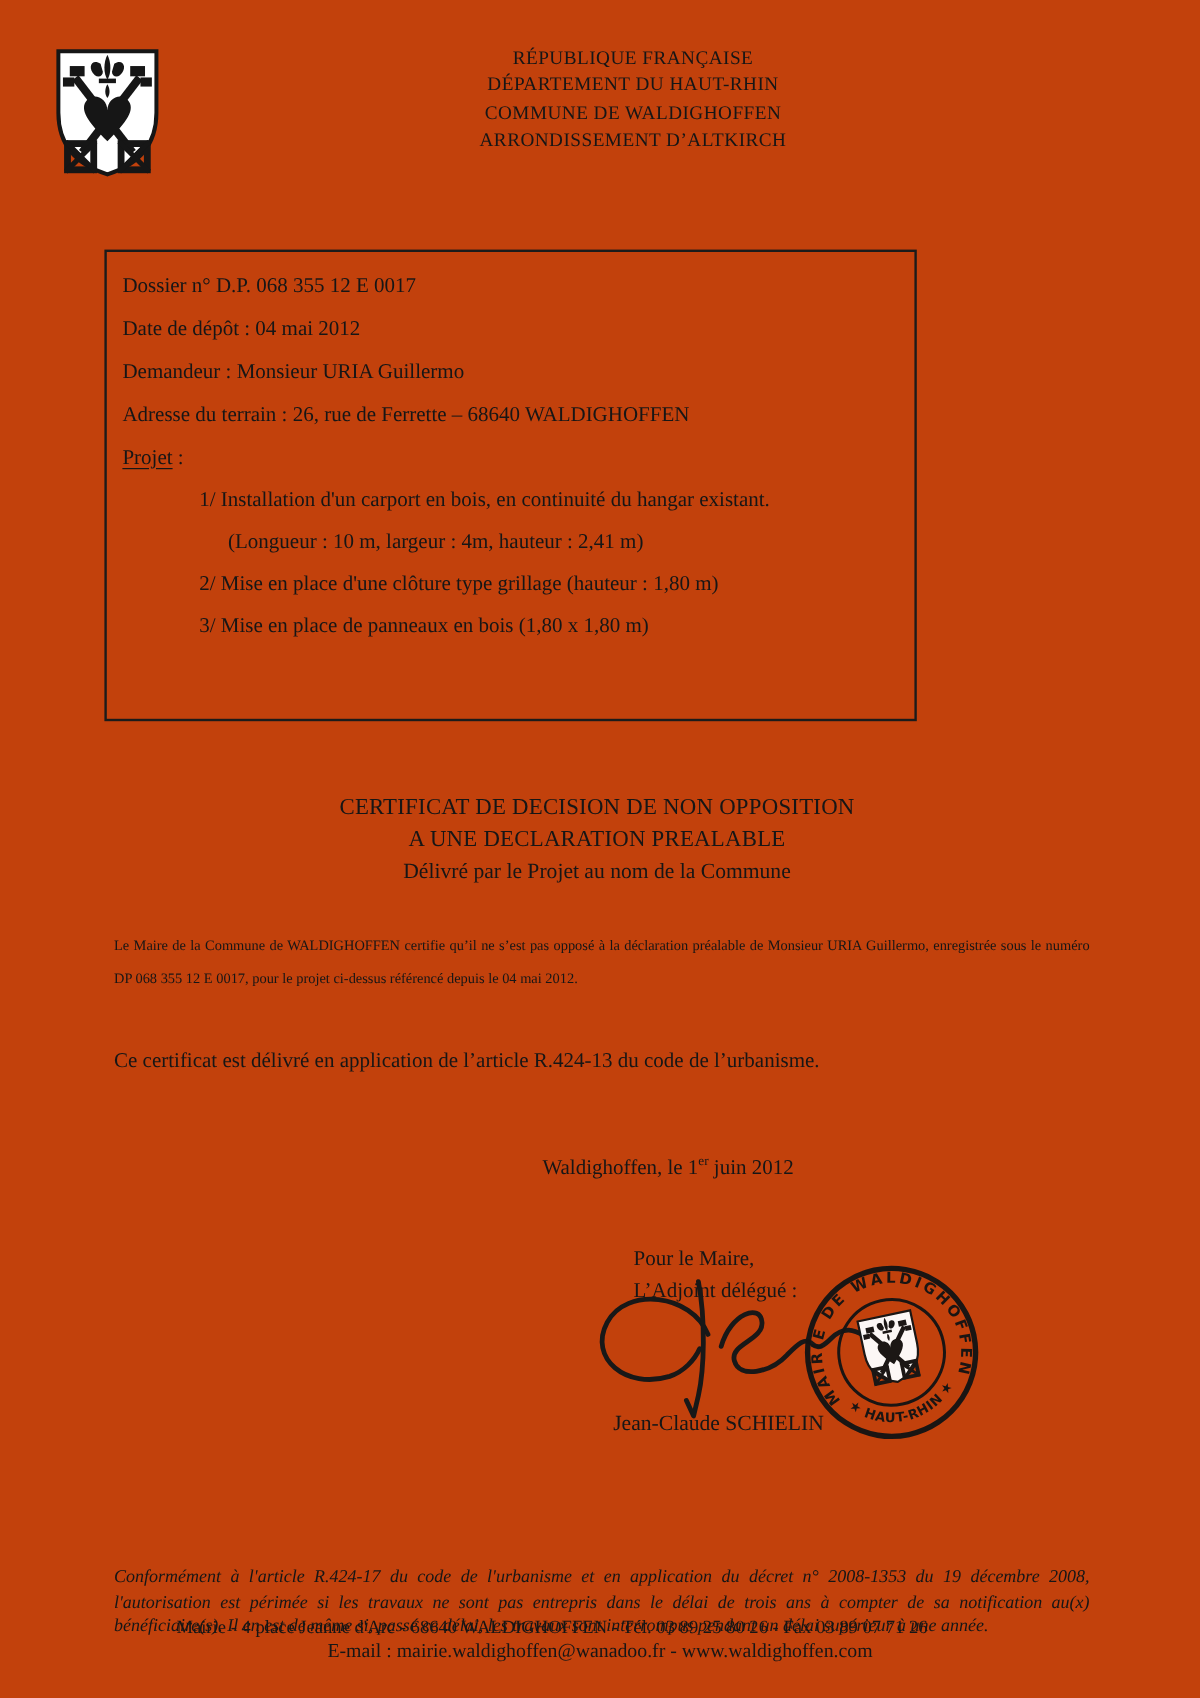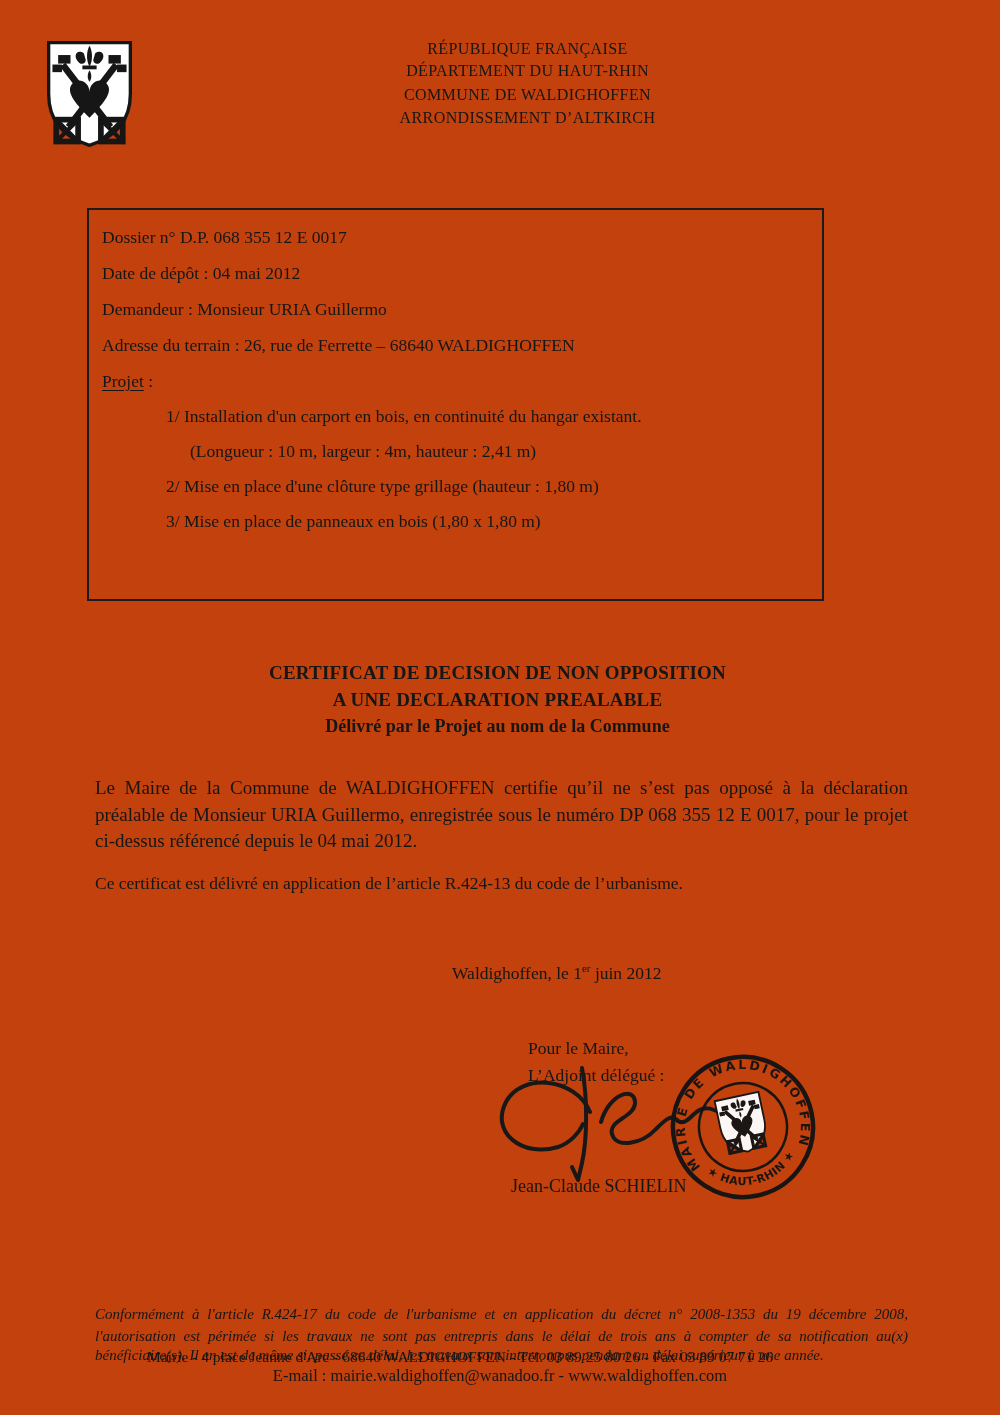--- a/index.html
+++ b/index.html
@@ -16,37 +16,37 @@
   }
   .abs { position: absolute; }
 
   
   .hdr-text { left: 55px; top: 38px; width: 945px; text-align: center; line-height: 22px; }
   .h-small { font-size: 16px; letter-spacing: 0.4px; }
   .h-big   { font-size: 16px; letter-spacing: 0.4px; padding: 2px 0 1px; }
 
   
   .dossier-box {
-    left: 87px; top: 208px; width: 737px; height: 393px;
+    left: 87px; top: 208px; width: 677px; height: 393px;
     border: 2px solid #1b1b1b;
     padding: 9px 10px 0 13px;
     font-size: 17.5px;
   }
   .dbrow { line-height: 36px; white-space: nowrap; }
   .projet-underline { text-decoration: underline; text-underline-offset: 3px; }
   .pitem { line-height: 35px; margin-left: 64px; white-space: nowrap; }
   .pitem.sub { margin-left: 88px; }
 
   
-  .title-block { left: 0; top: 659px; width: 995px; text-align: center; font-weight: bold; line-height: 27px; }
+  .title-block { left: 0; top: 659px; width: 995px; text-align: center; font-weight: normal; line-height: 27px; }
   .t1, .t2 { font-size: 19px; letter-spacing: 0.2px; }
   .t3 { font-size: 18px; }
 
   
-  .para1 { left: 95px; top: 775px; width: 813px; font-size: 19px; line-height: 26.5px; text-align: justify; }
+  .para1 { left: 95px; top: 775px; width: 813px; font-size: 12px; line-height: 26.5px; text-align: justify; }
   .para2 { left: 95px; top: 873px; width: 813px; font-size: 17.5px; }
 
   .dateline { left: 452px; top: 962px; font-size: 17.5px; }
   .dateline sup { font-size: 11px; }
 
   .sig-block { left: 528px; top: 1035px; font-size: 17.5px; line-height: 27px; }
   .sig-name  { left: 511px; top: 1176px; font-size: 18px; }
 
   .sig-svg   { left: 470px; top: 1060px; }
   .stamp-svg { left: 668px; top: 1052px; transform: rotate(-12deg); opacity: 0.96; }

